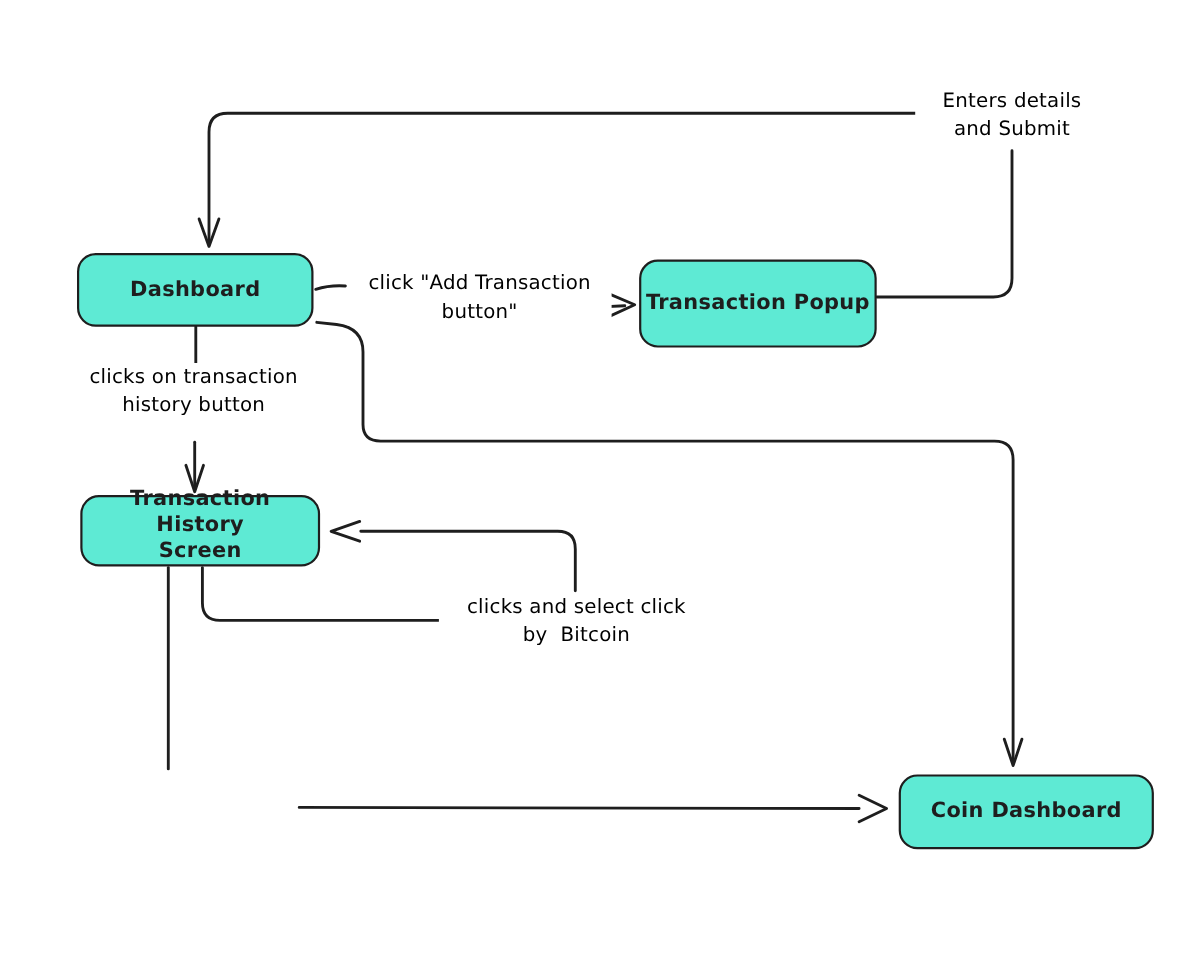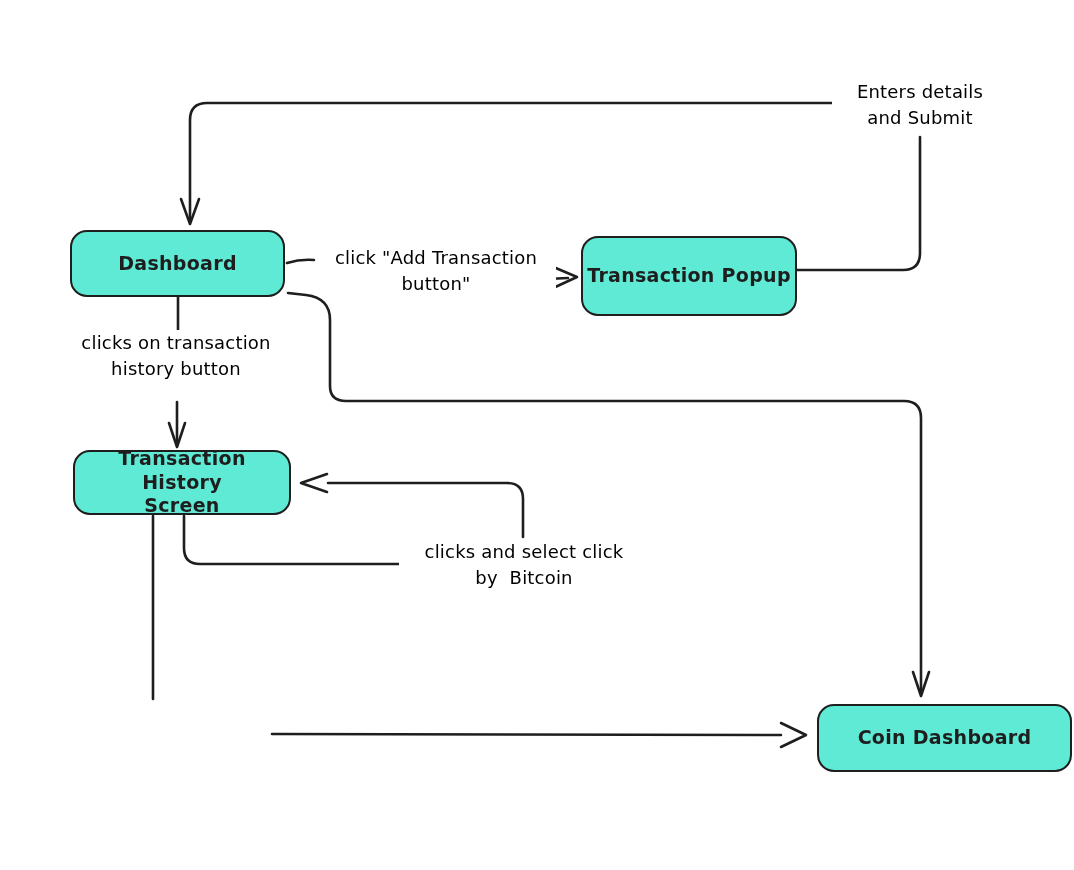--- a/index.html
+++ b/index.html
@@ -65,26 +65,26 @@
   </svg>
 
   <div class="node" style="left:70px;top:230px;width:215px;height:67px;">
     <span class="node-label">Dashboard</span>
   </div>
 
   <div class="node" style="left:581px;top:236px;width:216px;height:80px;">
     <span class="node-label">Transaction Popup</span>
   </div>
 
-  <div class="node" style="left:73px;top:450px;width:218px;height:65px;">
+  <div class="node" style="left:73px;top:450px;width:218px;height:65px;align-items:flex-end;">
     <span class="node-label">Transaction History
 Screen</span>
   </div>
 
-  <div class="node" style="left:817px;top:704px;width:255px;height:68px;">
+  <div class="node" style="left:817px;top:704px;width:232px;height:68px;">
     <span class="node-label">Coin Dashboard</span>
   </div>
 
   <div class="elabel" style="left:832px;top:79px;width:176px;">Enters details
 and Submit</div>
 
   <div class="elabel" style="left:316px;top:245px;width:240px;">click "Add Transaction
 button"</div>
 
   <div class="elabel" style="left:58px;top:330px;width:236px;">clicks on transaction

